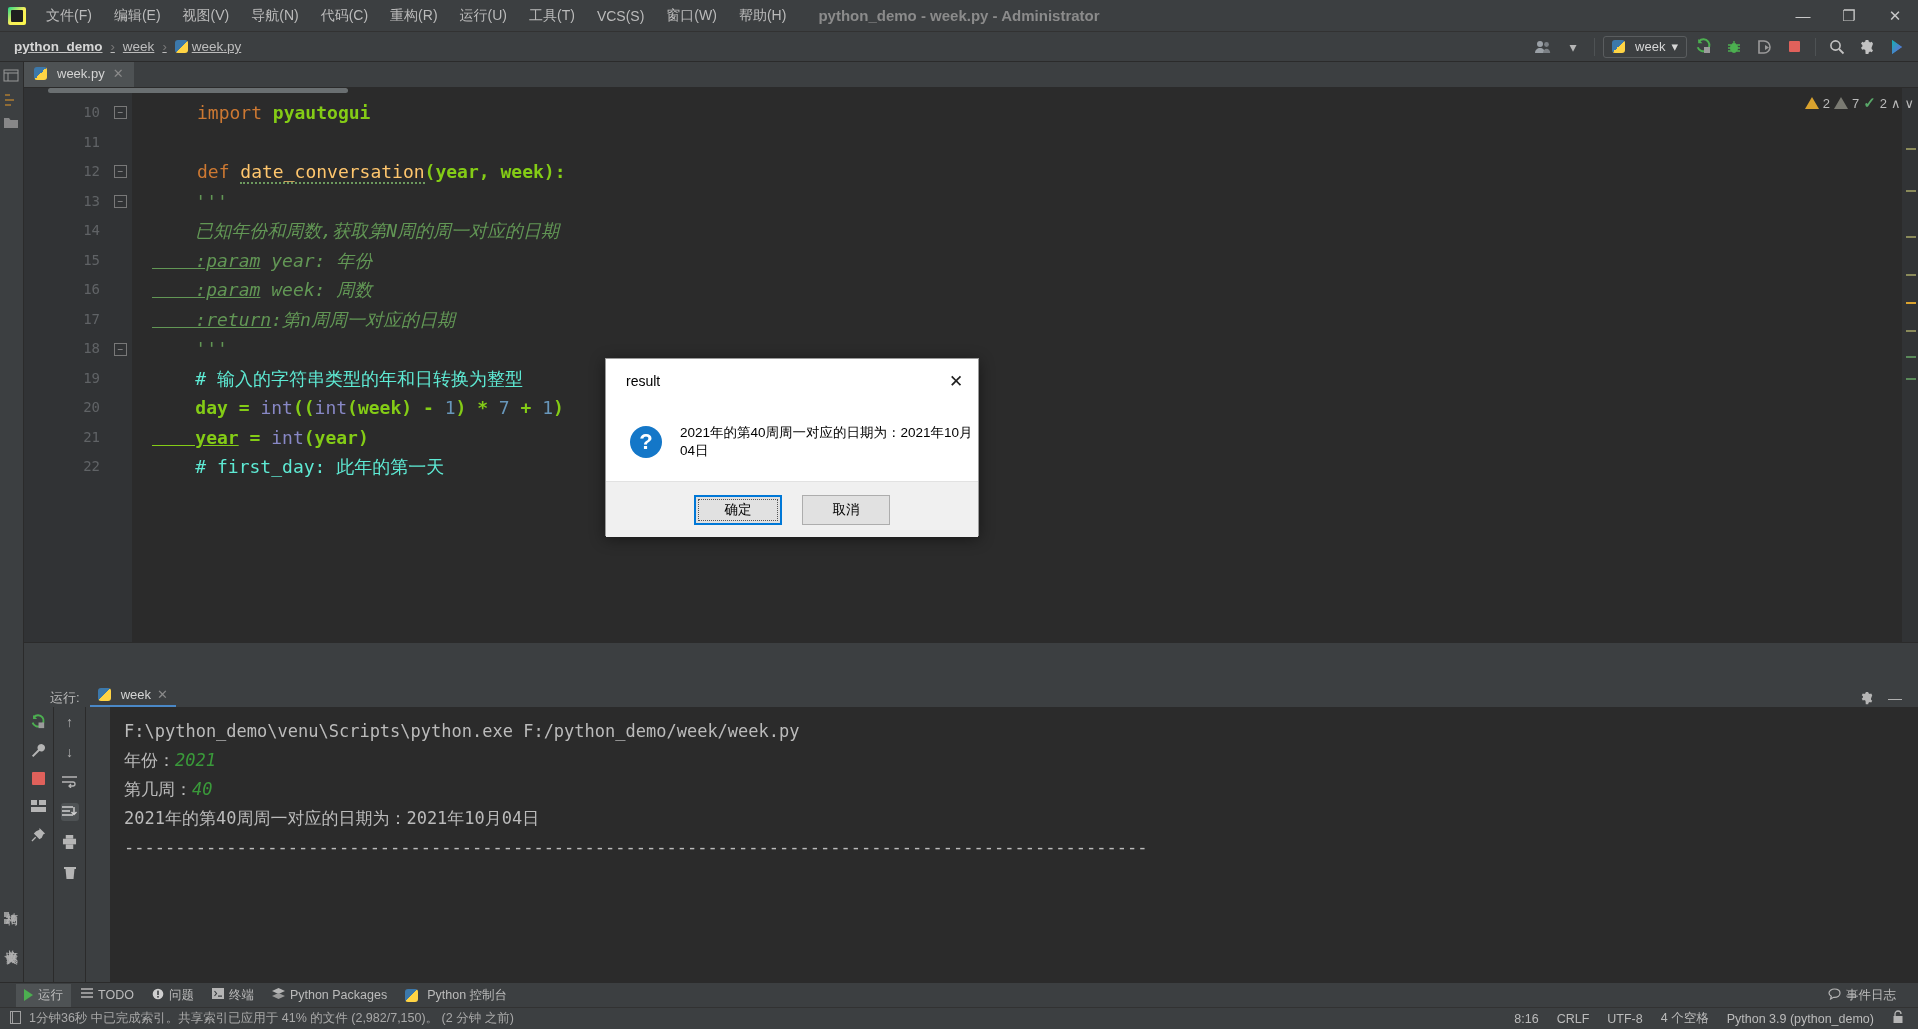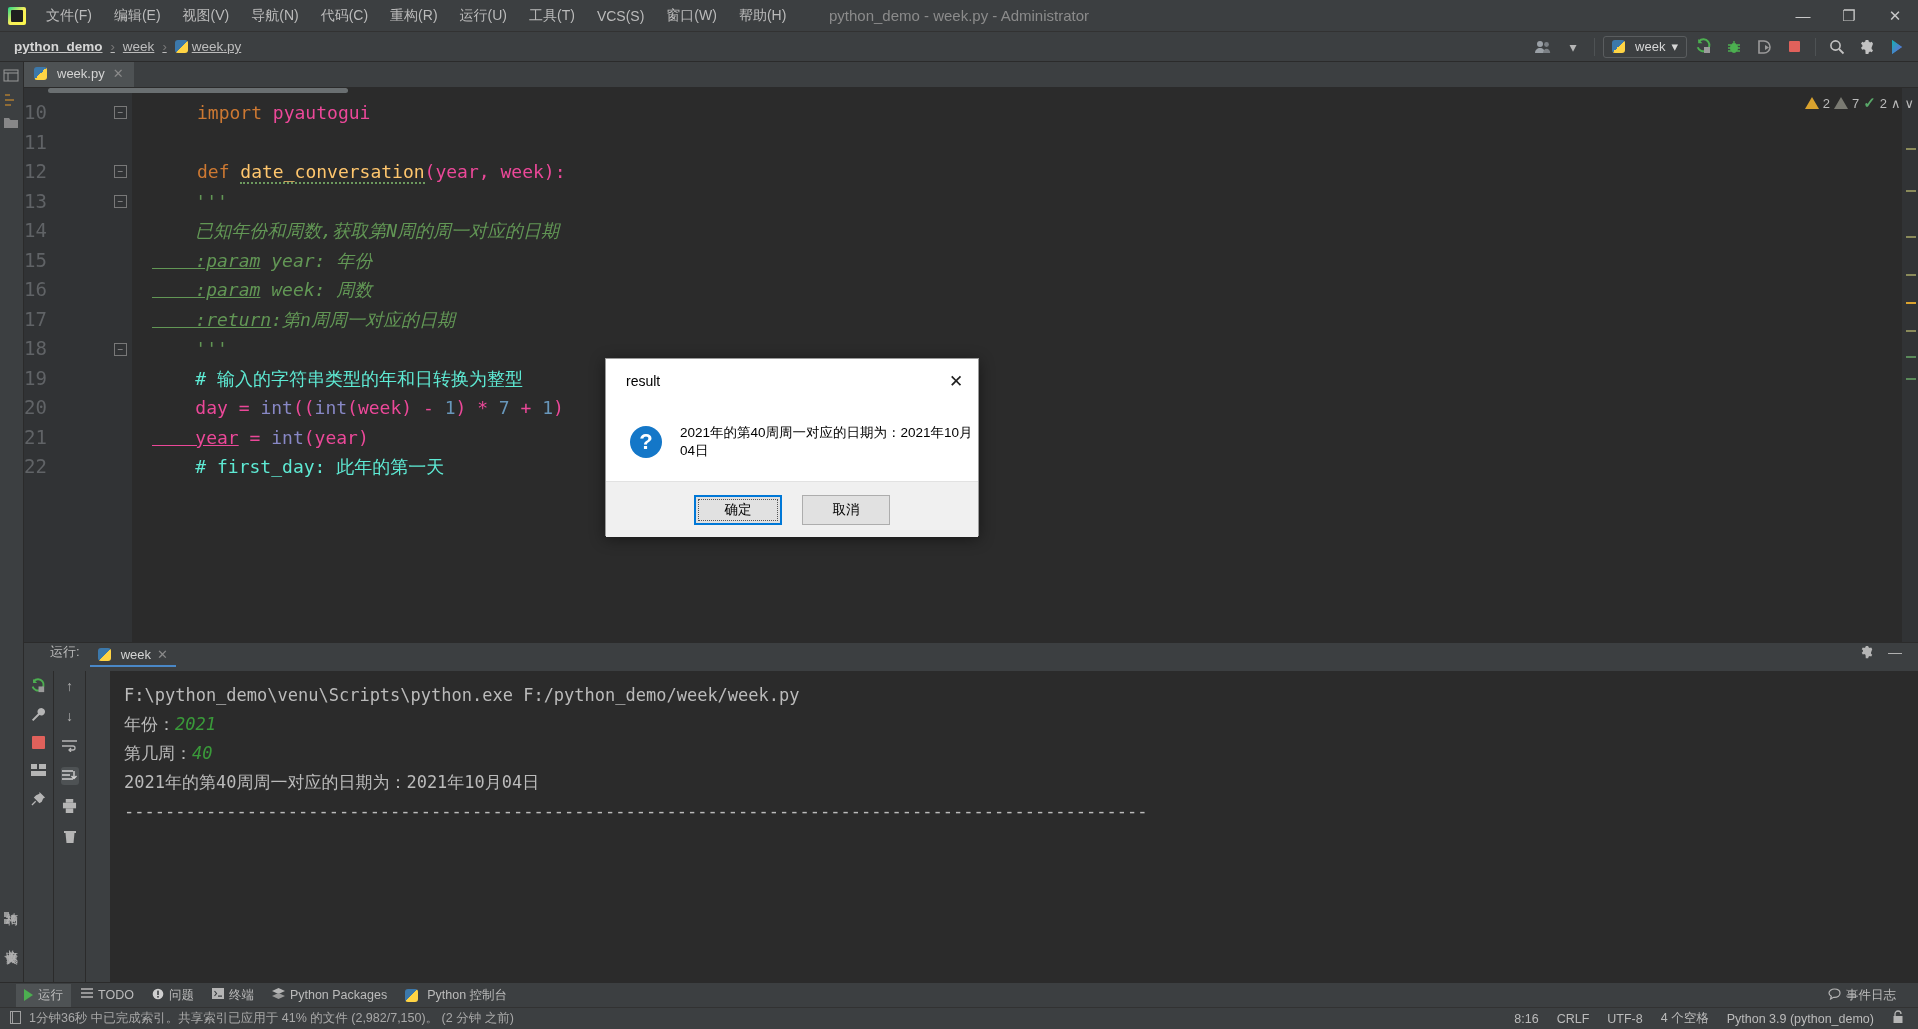--- a/index.html
+++ b/index.html
@@ -27,21 +27,21 @@
     content:""; position:absolute; left:3px; top:3px; right:3px; bottom:3px;
     background:#1f1f1f; border-radius:1px;
   }
   .menu { display:flex; align-items:center; gap:2px; }
   .menu-item {
     padding:5px 10px; color:#bbbbbb; font-size:14px; white-space:nowrap;
     cursor:default;
   }
   .win-title {
     position:absolute; left:0; right:0; text-align:center;
-    color:#8b8b8b; font-size:15px; pointer-events:none;
+    color:#8b8b8b; font-size:15px; pointer-events:none;font-weight:bold;
   }
   .win-btns { margin-left:auto; display:flex; height:32px; z-index:2; }
   .win-btn {
     width:46px; height:32px; display:flex; align-items:center; justify-content:center;
     color:#c8c8c8; font-size:15px;
   }
 
   
   .navbar {
     height:30px; background:#3c3f41; display:flex; align-items:center;
@@ -100,43 +100,43 @@
     border-bottom:2px solid #4e5254;
   }
   .tab .x { color:#8a8a8a; font-size:13px; margin-left:2px; }
 
   .editor-wrap { flex:1; position:relative; display:flex; background:#2b2b2b; overflow:hidden; }
   .hscroll-top {
     position:absolute; left:24px; top:0; height:5px; width:300px;
     background:#6a6f71; border-radius:3px; z-index:3;
   }
   .gutter {
-    width:86px; background:#313335; color:#606366; 
-    font-family:"DejaVu Sans Mono", monospace; font-size:19px; padding-top:10px;
+    width:86px; background:#313335; color:#606366; text-align:right;
+    font-family:"DejaVu Sans Mono", monospace; font-size:14px; padding-top:10px;
     flex:none; position:relative;
   }
   .gutter .ln { height:29.5px; line-height:29.5px; padding-right:10px; }
   .foldcol { width:22px; background:#313335; flex:none; padding-top:10px; position:relative; }
   .fold {
     position:absolute; left:4px; width:13px; height:13px; border:1px solid #787878;
     background:#313335; color:#9a9a9a; font-size:10px; line-height:11px; text-align:center;
   }
   .codearea {
     flex:1; padding-top:10px; position:relative;
     font-family:"DejaVu Sans Mono", monospace; font-size:18px;
     overflow:hidden; background:#2b2b2b;
   }
   .cl { height:29.5px; line-height:29.5px; white-space:pre; padding-left:20px; }
   .kw  { color:#cc7832;margin-left:45px; }
   .fn  { color:#ffc66d; }
   .doc { color:#629755; font-style:italic; }
   .cmt { color:#5eead4; }
   .num { color:#6897bb; }
   .blt { color:#8888c6; }
-  .pln { color:#ec4899; }
+  .pln { color:#84cc16;font-weight:bold; }
   .wavy { border-bottom:2px dotted #6d9a5f; }
   .uline { text-decoration:underline; }
 
   
   .markerbar {
     width:16px; background:#313335; flex:none; position:relative;
   }
   .markerbar .mk { position:absolute; right:2px; width:10px; height:2px; }
 
   .inspect-bar {
@@ -149,22 +149,23 @@
   }
   .warn-tri.grey { border-bottom-color:#7a7a72; }
   .chk { color:#59a869; font-size:15px; font-weight:bold; }
 
   
   .runpanel {
     height:340px; background:#3c3f41; border-top:1px solid #2b2b2b;
     display:flex; flex-direction:column;
   }
   .run-head {
-    height:28px; display:flex; align-items:flex-start; gap:10px; padding-left:26px;
+    height:28px; display:flex; align-items:flex-end; gap:10px; padding-left:26px;
     position:relative;
+    margin-top:36px;
   }
   .run-label { font-size:13px; color:#bbb; }
   .run-tab {
     display:flex; align-items:center; gap:6px; font-size:13px; color:#d4d4d4;
     border-bottom:2px solid #4a88c7; padding:4px 8px 3px;
   }
   .run-tab .x { color:#8a8a8a; }
   .run-head-right { margin-left:auto; display:flex; gap:10px; padding-right:14px; color:#b5b5b5; }
 
   .run-body { flex:1; display:flex; min-height:0; }

